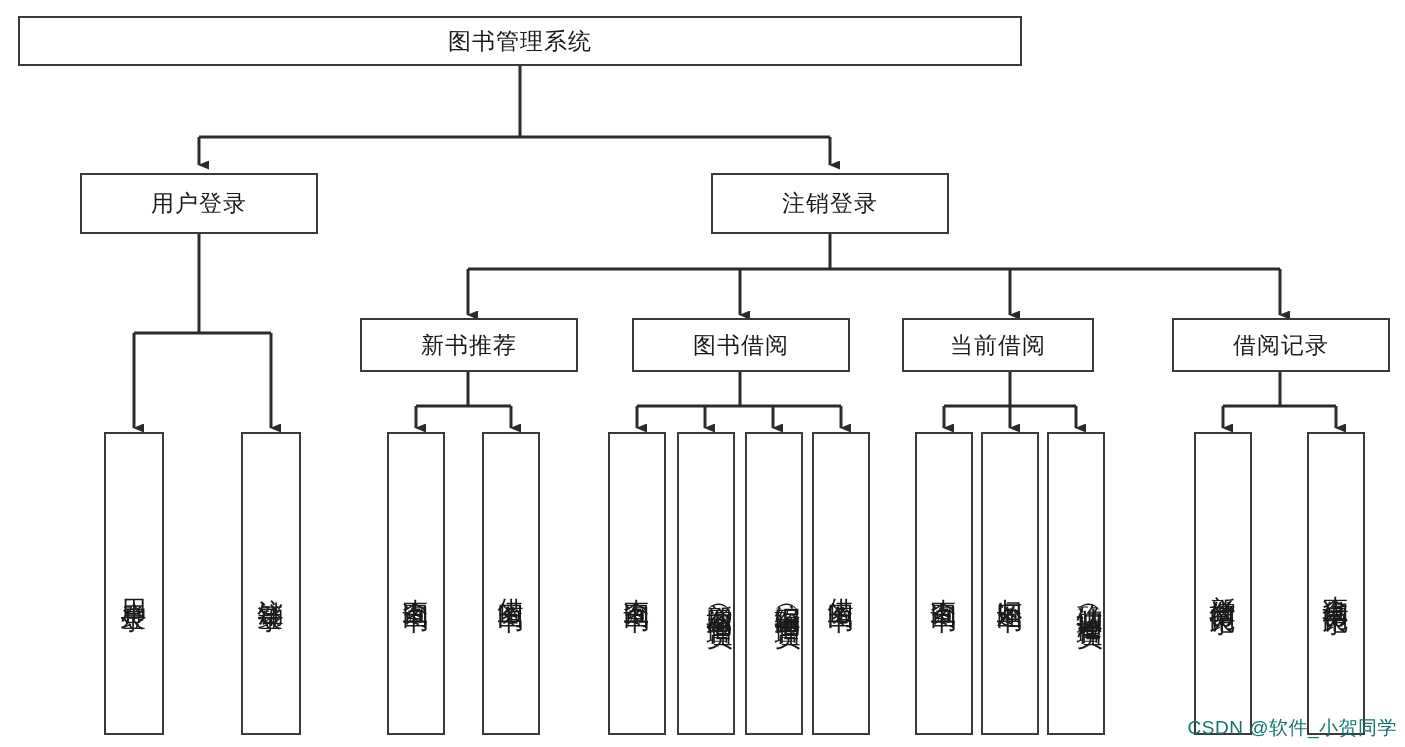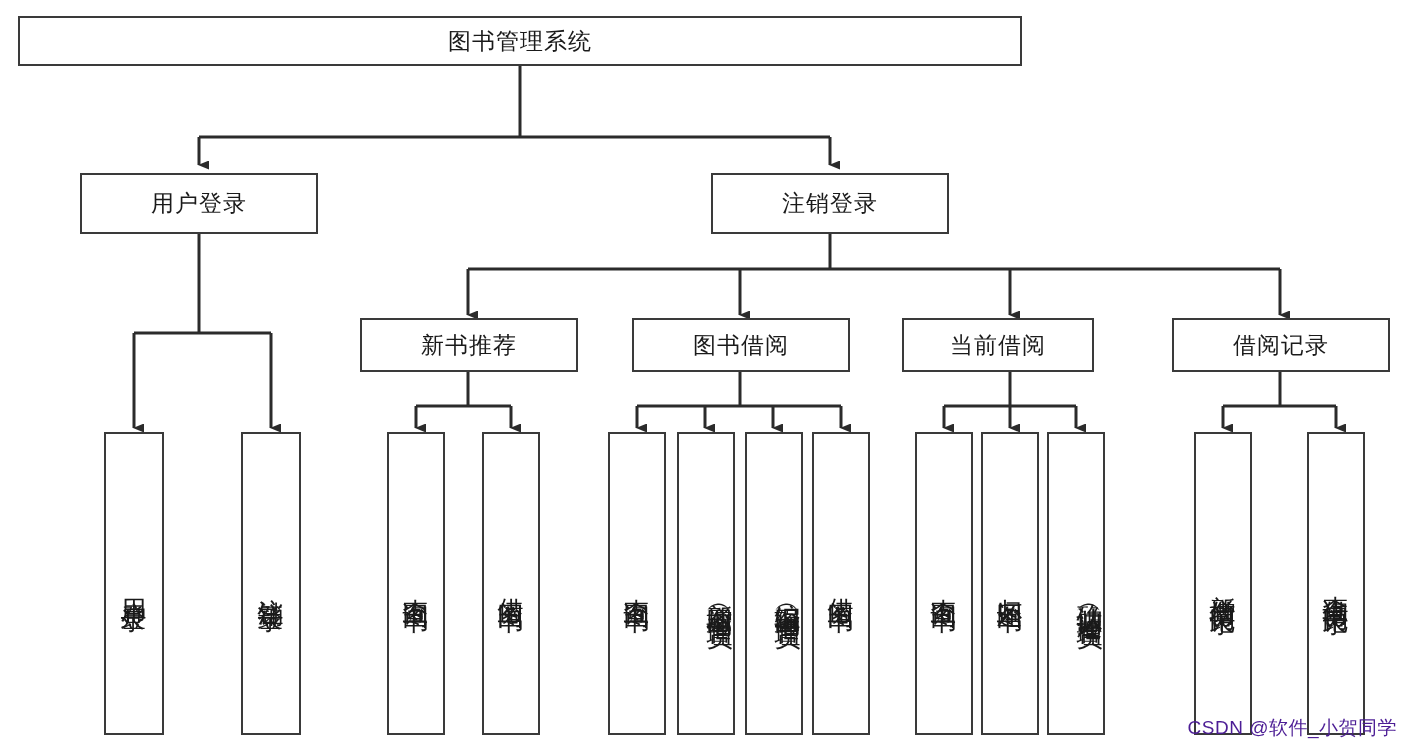--- a/index.html
+++ b/index.html
@@ -53,21 +53,21 @@
     top: 0;
     width: 1405px;
     height: 747px;
     pointer-events: none;
   }
   .watermark {
     position: absolute;
     right: 8px;
     bottom: 6px;
     font-size: 19px;
-    color: #4c1d95;
+    color: #0f766e;
     white-space: nowrap;
     letter-spacing: 0.5px;
   }
 </style>
 </head>
 <body>
 
 <div id="canvas">
 
   <svg class="edges" viewBox="0 0 1405 747" xmlns="http://www.w3.org/2000/svg">

